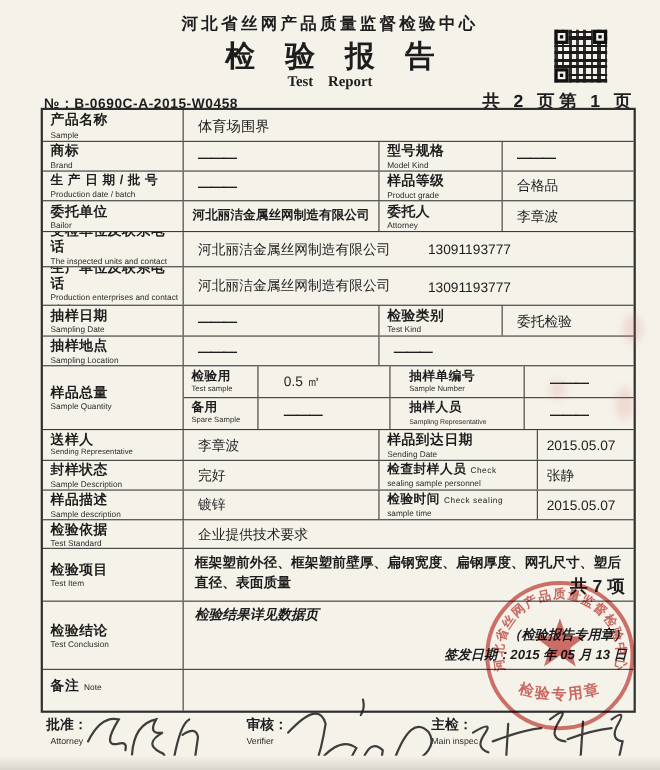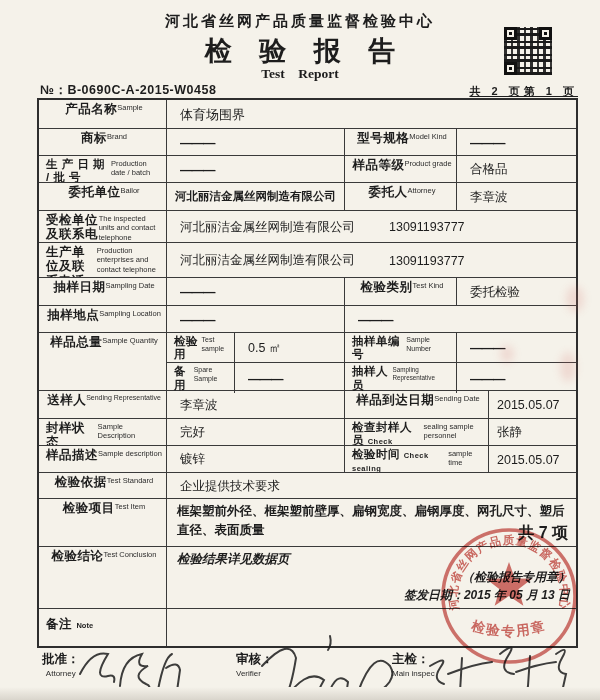--- a/index.html
+++ b/index.html
@@ -26,55 +26,55 @@
           repeating-linear-gradient(90deg, rgba(25,25,25,.9) 0 3px, transparent 3px 7px, rgba(25,25,25,.85) 7px 9px, transparent 9px 13px),
           repeating-linear-gradient(0deg, #1b1b1b 0 3px, #f5f2ea 3px 6px, #1b1b1b 6px 8px, #f5f2ea 8px 13px);
   }
   .qr .finder{ position:absolute; width:13px; height:13px; border:3px solid #111; background:#f5f2ea; }
   .qr .finder::after{ content:""; position:absolute; inset:2px; background:#111; }
   .qr .f1{ left:0; top:0; } .qr .f2{ right:0; top:0; } .qr .f3{ left:0; bottom:0; }
 
   .no-line{ position:absolute; top:82px; left:40px; right:22px; display:flex;
             justify-content:space-between; align-items:flex-end; }
   .report-no{ font-size:12.5px; font-weight:700; letter-spacing:.5px; }
-  .page-info{ font-size:11px; font-weight:700; letter-spacing:4px;text-decoration:underline; }
+  .page-info{ font-size:16px; font-weight:700; letter-spacing:4px; }
 
   
   .tbl { position:absolute; left:37px; top:98px; width:541px;
          border:2px solid #2e2e2e; background:transparent; }
   .row { display:flex; border-bottom:1px solid #3a3a3a; }
   .row:last-child { border-bottom:none; }
   .cell{ border-right:1px solid #3a3a3a; padding:2px 4px 1px 7px; overflow:hidden; }
   .cell:last-child{ border-right:none; }
   .c1  { width:128px; flex:none; }
   .cn  { font-size:12.5px; font-weight:600; letter-spacing:.5px; line-height:1.15; }
   .en  { font-size:7.5px; color:#2c2c2c; line-height:1.25; margin-top:1px; }
   .val { font-size:12.5px; font-weight:400; display:flex; align-items:center; padding-left:13px; }
   .dash{ font-weight:700; letter-spacing:-1px; }
-  .vcenter{ display:flex; flex-direction:row; justify-content:center; }
+  .vcenter{ display:flex; flex-direction:column; justify-content:center; }
   .subcol{ flex:1; display:flex; flex-direction:column; }
-  .subrow{ display:flex; border-bottom:1px solid #3a3a3a; flex:1; }
+  .subrow{ display:flex; border-bottom:1px solid #3a3a3a; flex:1;gap:10px; }
   .subrow:last-child{ border-bottom:none; }
   .small .cn{ font-size:11.5px; }
   .small .en{ font-size:7px; }
-  .en-inline{ font-size:7.5px; font-weight:700; }
+  .en-inline{ font-size:7.5px; font-weight:400; }
 
   .items-cell{ flex:1; position:relative; padding:3px 8px 2px 10px; }
   .items-text{ font-size:12.5px; font-weight:700; line-height:1.55; }
   .items-count{ position:absolute; right:8px; bottom:2px; font-size:16px; font-weight:700; }
   .concl-cell{ flex:1; position:relative; padding:4px 8px 3px 10px;font-style:italic; }
   .concl-main{ font-size:12.5px; font-weight:700; }
   .concl-right{ position:absolute; right:6px; bottom:4px; text-align:right;
                 font-size:12px; font-weight:700; line-height:1.5; }
 
   
   .sig-block{ position:absolute; top:651px; }
   .sig-cn{ font-size:12.5px; font-weight:700; }
   .sig-en{ font-size:8px; color:#2c2c2c; margin-top:1px; }
-  .sig-approve{ left:42px;text-align:center; } .sig-verify{ left:236px; } .sig-main{ left:392px; }
+  .sig-approve{ left:42px;text-align:center; } .sig-verify{ left:224px; } .sig-main{ left:392px; }
   .signatures{ position:absolute; left:0; top:628px; width:600px; height:72px; pointer-events:none; }
 
   
   .seal{ position:absolute; left:429px; top:516px; width:160px; height:160px;
          pointer-events:none; mix-blend-mode:multiply; opacity:.88; }
 
   .bottom-shade{ position:absolute; left:0; bottom:0; width:600px; height:13px;
                  background:linear-gradient(#f5f2ea, #d9d5cc); }
   .smudge{ position:absolute; border-radius:50%; background:#d26a64; filter:blur(4px); opacity:.18; }
 </style>

